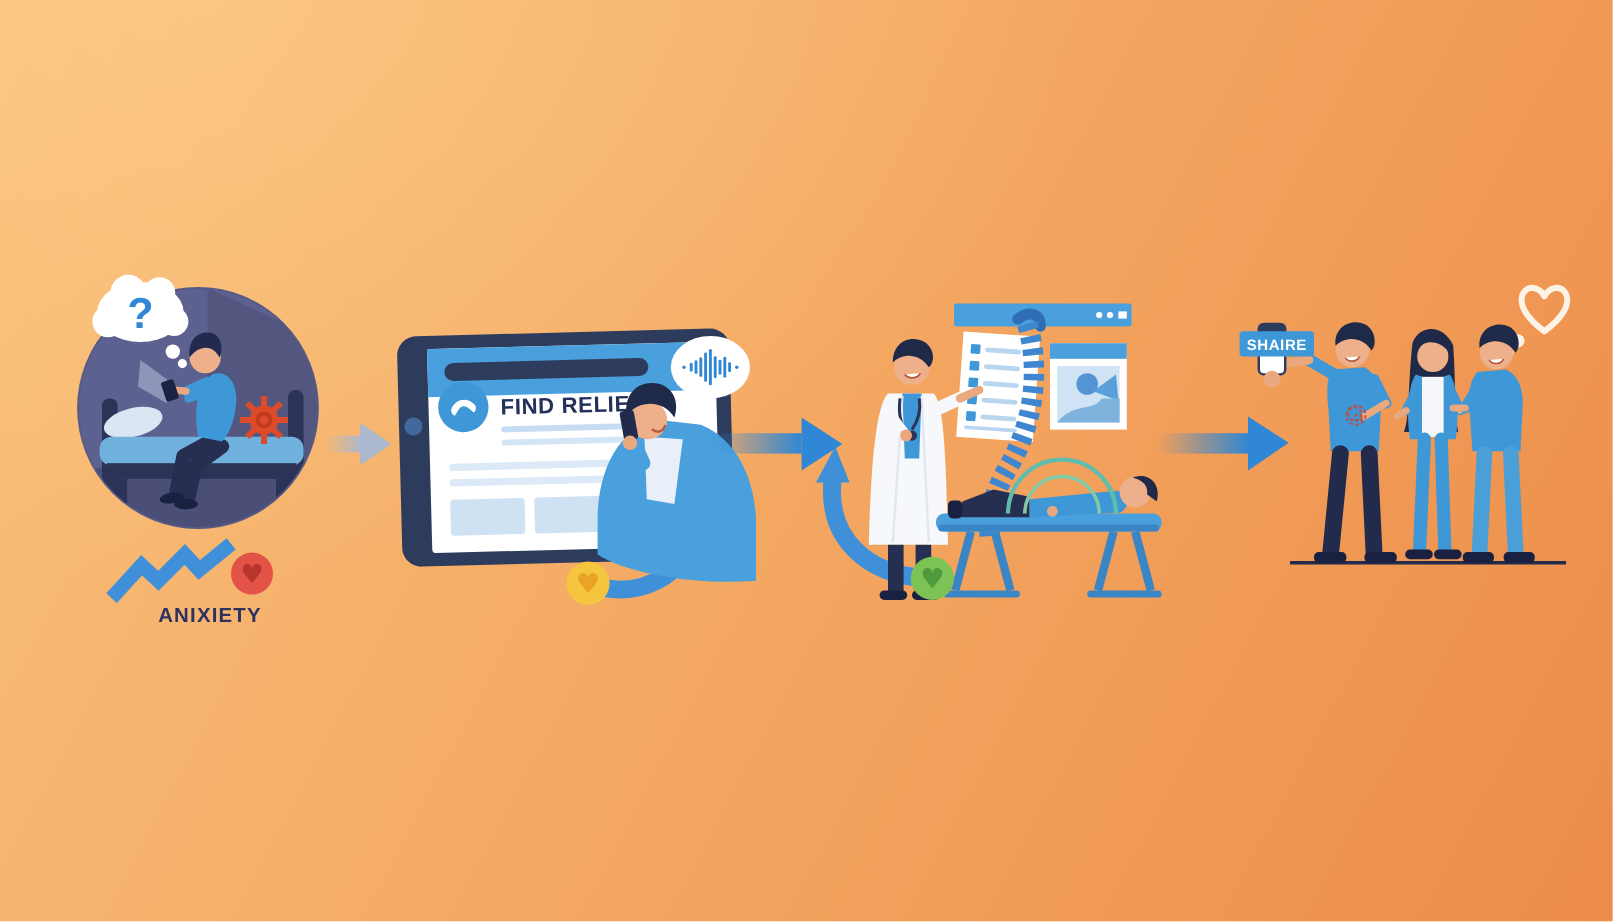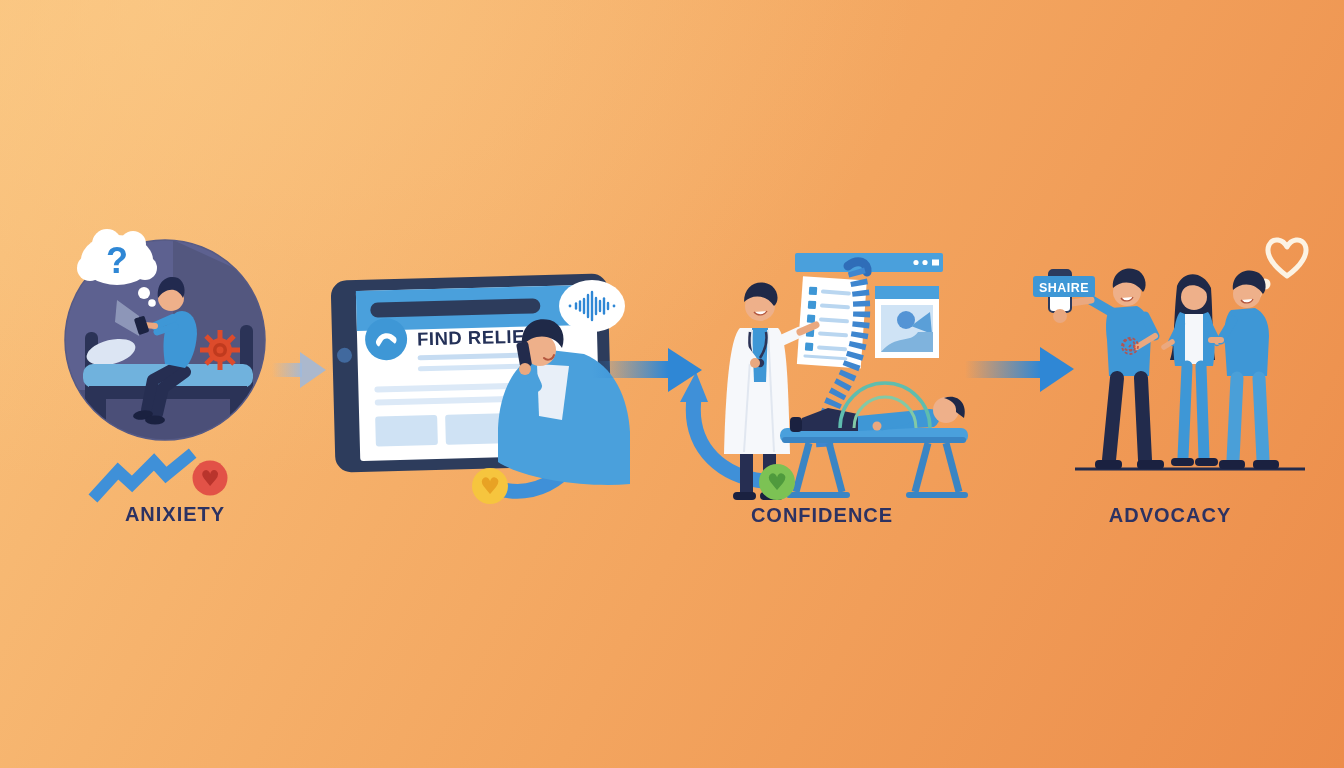--- a/index.html
+++ b/index.html
@@ -10,21 +10,21 @@
     font-family:"Liberation Sans","DejaVu Sans",sans-serif;
     background:
       radial-gradient(ellipse at 12% 0%, rgba(252,206,140,.55) 0%, rgba(252,206,140,0) 45%),
       linear-gradient(118deg,#f9c17b 0%,#f3a55f 55%,#ec8c4a 100%);
   }
   .scene{position:absolute;}
   .stage-label{
     position:absolute;
     width:200px;
     text-align:center;
-    font-size:20px;
+    font-size:17px;
     font-weight:700;
     letter-spacing:1px;
     color:#2c3262;
   }
   svg text{font-family:"Liberation Sans","DejaVu Sans",sans-serif;}
   .heart-glyph{font-family:"DejaVu Sans",sans-serif;}
 </style>
 </head>
 <body>
 
@@ -354,16 +354,14 @@
       <rect x="592" y="361" width="76" height="17" fill="url(#tailGrad)"></rect>
       <polygon points="668,348 668,392 702,370" fill="#2f87d5"></polygon>
     </g>
     <g>
       <rect x="965" y="361" width="76" height="17" fill="url(#tailGrad)"></rect>
       <polygon points="1040,347 1040,392 1074,369" fill="#2f87d5"></polygon>
     </g>
   </svg>
 
   <div class="stage-label" style="left:75px;top:503px;">ANIXIETY</div>
-  <div class="stage-label" style="left:722px;top:504px;">CONFIDENCE</div>
-  <div class="stage-label" style="left:1070px;top:504px;">ADVOCACY</div>
 
 </div>
 
 </body></html>

